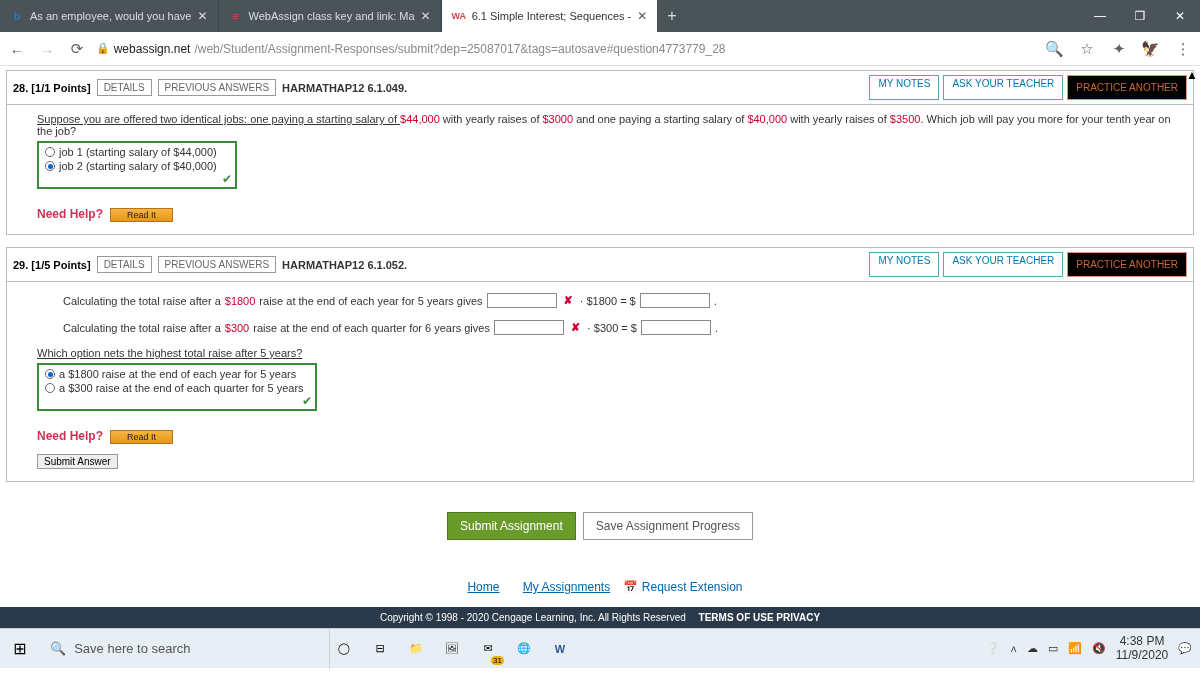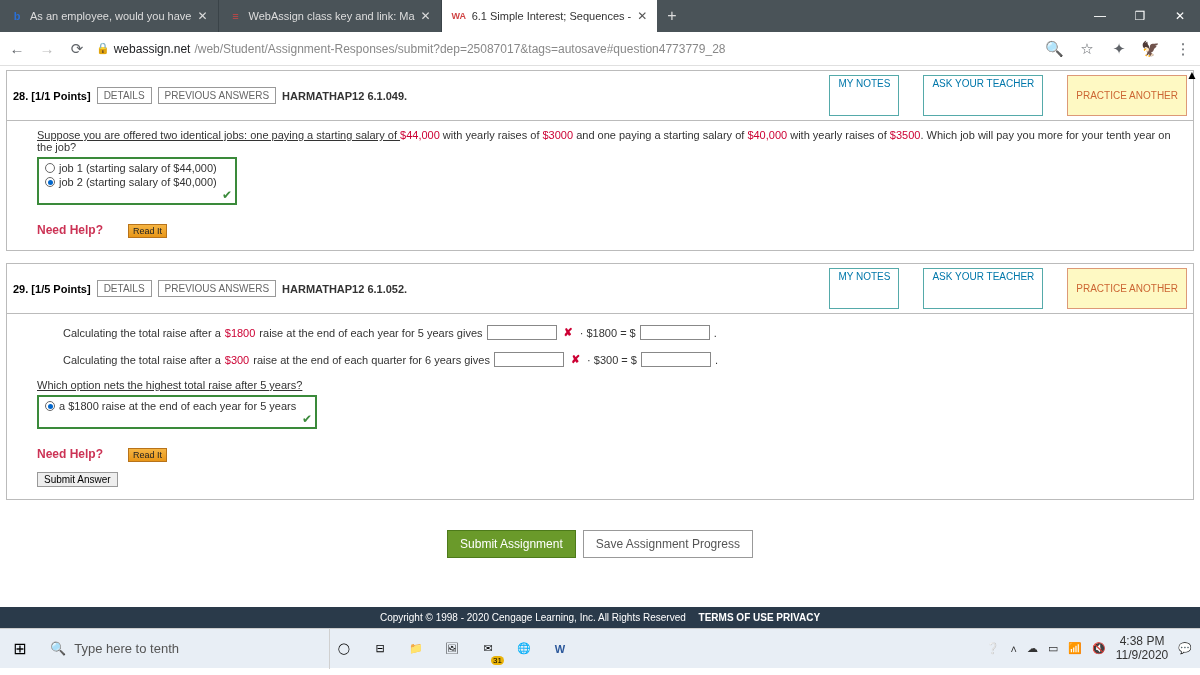--- a/index.html
+++ b/index.html
@@ -17,33 +17,33 @@
 .navicon { width:22px; height:22px; display:flex; align-items:center; justify-content:center; color:#5f6368; font-size:15px; }
 .addr { flex:1; display:flex; align-items:center; gap:4px; font-size:12px; color:#555; }
 .addr .lock { font-size:11px; }
 .addr .host { color:#202124; }
 .ricons { display:flex; gap:10px; align-items:center; }
 .content { height:562px; overflow-y:auto; background:#fff; position:relative; padding-bottom:80px; }
 .qbar { border:1px solid #bbb; margin:4px 6px 0 6px; display:flex; align-items:center; padding:4px 6px; gap:6px; background:#fff; }
 .qid { font-weight:bold; font-size:11px; }
 .btn-s { border:1px solid #999; padding:2px 6px; font-size:10px; color:#666; background:#fff; }
 .btn-blue { border:1px solid #5aa; padding:2px 8px; font-size:10px; color:#0077aa; background:#fff; }
-.btn-orange { border:1px solid #d97; padding:14px 8px; font-size:10px; color:#c63; background:#fef9c3; }
+.btn-orange { border:1px solid #d97; padding:6px 8px; font-size:10px; color:#c63; background:#000000; }
 .qref { font-weight:bold; font-size:11px; color:#333; }
-.rbtns { margin-left:auto; display:flex; gap:24px; }
+.rbtns { margin-left:auto; display:flex; gap:4px; }
 .qbody { border:1px solid #bbb; border-top:none; margin:0 6px 12px 6px; padding:8px 12px 12px 30px; font-size:11px; color:#333; }
 .red { color:#c03; }
 .optbox { border:2px solid #3a8a3a; display:inline-block; padding:2px 6px 14px 6px; margin:4px 0; position:relative; min-width:200px; }
 .optbox .check { position:absolute; bottom:1px; right:3px; color:#3a8a3a; font-size:12px; }
 .opt { display:flex; align-items:center; gap:4px; padding:1px 0; }
 .radio { width:10px; height:10px; border:1px solid #666; border-radius:50%; display:inline-block; position:relative; }
 .radio.sel::after { content:""; width:5px; height:5px; background:#0066cc; border-radius:50%; position:absolute; top:1.5px; left:1.5px; }
 .needhelp { margin-top:14px; }
 .needhelp b { color:#c35; font-weight:bold; font-size:12px; }
-.readit { display:inline-block; background:linear-gradient(#f5b443,#e89618); border:1px solid #b8731a; padding:1px 4px; font-size:9px; color:#222; margin-left:22px; }
+.readit { display:inline-block; background:linear-gradient(#f5b443,#e89618); border:1px solid #b8731a; padding:1px 16px; font-size:9px; color:#222; margin-left:4px; }
 .ulink { text-decoration:underline; }
 .inp { border:1px solid #888; height:15px; width:70px; vertical-align:middle; }
 .xmark { color:#c03; font-weight:bold; padding:0 3px; }
 .sep { margin-left:26px; display:flex; align-items:center; gap:4px; }
 .subbtn { border:1px solid #999; background:#eee; padding:1px 6px; font-size:10px; margin-top:10px;text-align:center; }
 .submitrow { text-align:center; margin-top:30px; }
 .biggreen { background:#6a9a2a; color:#fff; border:1px solid #4d7a1a; padding:6px 12px; font-size:12px; }
 .bigwhite { background:#fff; border:1px solid #999; padding:6px 12px; font-size:12px; color:#555; margin-left:4px; }
 .botlinks { text-align:center; margin-top:40px; font-size:12px; }
 .botlinks a { color:#0066aa; text-decoration:underline; margin:0 10px; }
@@ -169,46 +169,55 @@
       <span>· $300 = $</span>
       <input class="inp" style="">
         <span> .</span>
     </div>
     <div style="margin-top:12px" class="ulink">Which option nets the highest total raise after 5 years?</div>
     <div class="optbox" style="min-width:280px">
       <div class="opt">
           <span class="radio sel"></span>
           <span>a $1800 raise at the end of each year for 5 years</span>
         </div>
+      <div class="opt">
+          <span class="radio"></span>
+          <span>a $300 raise at the end of each quarter for 5 years</span>
+        </div>
       <span class="check">✔</span>
     </div>
     <div class="needhelp">
       <b>Need Help?</b>
       <span class="readit">Read It</span>
     </div>
     <button class="subbtn">Submit Answer</button>
   </div>
 
   <div class="submitrow">
     <button class="biggreen">Submit Assignment</button>
     <button class="bigwhite">Save Assignment Progress</button>
   </div>
 
+  <div class="botlinks">
+    <a>Home</a>
+    <a>My Assignments</a>
+    <span style="color:#0066aa">📅 <span>Request Extension</span></span>
+  </div>
 
   <div class="copyright">
     <span>Copyright © 1998 - 2020 Cengage Learning, Inc. All Rights Reserved</span>
     <span class="l2" style="font-weight:bold">TERMS OF USE   PRIVACY</span>
   </div>
 </div>
 
 <div class="taskbar">
   <div class="start">⊞</div>
   <div class="search">
     <span>🔍</span>
-    <span>Type here to tenth</span>
+    <span>Save here to search</span>
   </div>
   <div class="ticons">
     <div class="ticon">◯</div>
     <div class="ticon">⊟</div>
     <div class="ticon">📁</div>
     <div class="ticon">🖼</div>
     <div class="ticon" style="position:relative">✉<span style="position:absolute;bottom:-2px;right:-2px;background:#eab308;border-radius:6px;font-size:8px;padding:0 2px">31</span></div>
     <div class="ticon">🌐</div>
     <div class="ticon" style="color:#2b579a;font-weight:bold">W</div>
   </div>

